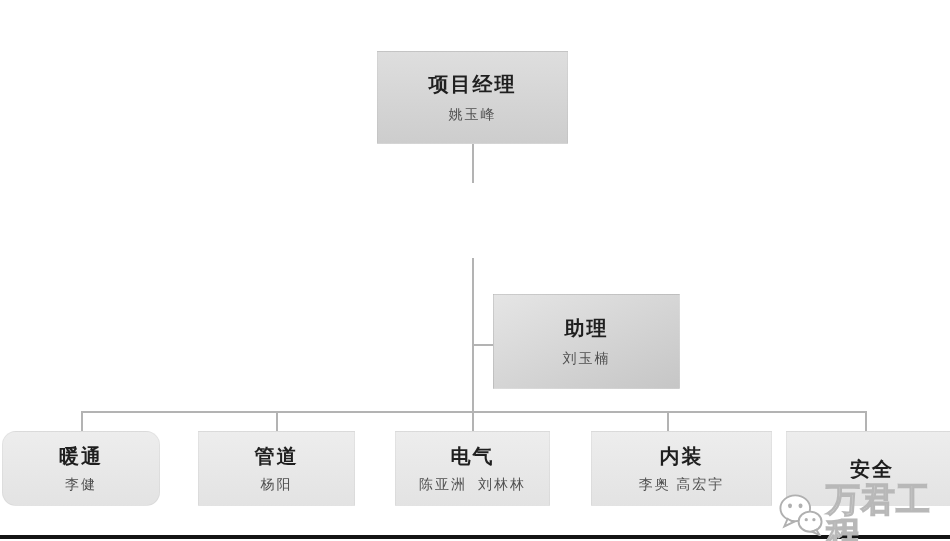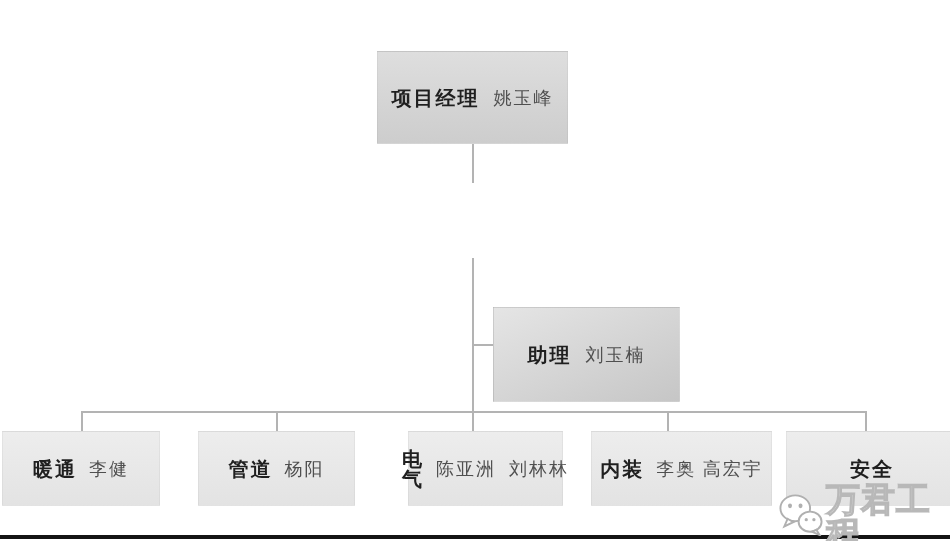--- a/index.html
+++ b/index.html
@@ -15,42 +15,42 @@
   .l-pm-cm   { left:472px; top:144px; height:39px; }
   .l-cm-down { left:472px; top:258px; height:173px; }
   .l-assist  { left:474px; top:344px; width:20px; }
   .l-bus     { left:81px;  top:411px; width:786px; }
   .l-drop1   { left:81px;  top:411px; height:20px; }
   .l-drop2   { left:276px; top:411px; height:20px; }
   .l-drop4   { left:667px; top:411px; height:20px; }
   .l-drop5   { left:865px; top:411px; height:20px; }
   
   .node {
-    position:absolute; display:flex; flex-direction:row;
+    position:absolute; display:flex; flex-direction:column;
     align-items:center; justify-content:center; gap:14px;
     background: linear-gradient(180deg, var(--node-top,#dedede), var(--node-bottom,#cecece));
     border:1px solid rgba(0,0,0,0.04); box-sizing:border-box;
   }
   .node .title {
     font-weight:bold; font-size:20px; letter-spacing:2px; line-height:1;
     color: var(--title-color,#1f1f1f);
   }
   .node .name {
-    font-size:18px; letter-spacing:2px; line-height:1; white-space:pre;
+    font-size:14px; letter-spacing:2px; line-height:1; white-space:pre;
     font-family:"Liberation Serif", serif;
     color: var(--name-color,#4f4f4f);
   }
   .node.light { background: linear-gradient(180deg, var(--node-light-top,#ececec), var(--node-light-bottom,#e3e3e3)); }
   .node.grad  { background: linear-gradient(155deg, var(--assistant-top,#e5e5e5), var(--assistant-bottom,#c7c7c7)); }
   .n-pm { left:377px; top:51px;  width:191px; height:93px; }
   .n-cm { left:395px; top:183px; width:157px; height:75px; }
-  .n-as { left:493px; top:307px; width:187px; height:95px; }
-  .n-b1 { left:2px;   top:431px; width:158px; height:75px; gap:12px; }
+  .n-as { left:493px; top:294px; width:187px; height:95px; }
+  .n-b1 { left:2px;   top:431px; width:158px; height:75px; gap:12px;border-radius:14px; }
   .n-b2 { left:198px; top:431px; width:157px; height:75px; gap:12px; }
-  .n-b3 { left:395px; top:431px; width:155px; height:75px; gap:12px;margin-left:13px; }
+  .n-b3 { left:395px; top:431px; width:155px; height:75px; gap:12px; }
   .n-b4 { left:591px; top:431px; width:181px; height:75px; gap:12px; }
   .n-b5 { left:786px; top:431px; width:172px; height:75px; gap:12px; }
   
   .watermark {
     position:absolute; left:778px; top:482px; display:flex; align-items:center;
     gap:2px; z-index:5; pointer-events:none;
   }
   .watermark-text {
     font-size:34px; font-weight:bold; letter-spacing:1px; line-height:1;
     color:#e6e6e6; -webkit-text-stroke:1.2px var(--watermark-color,#b8b8b8);

